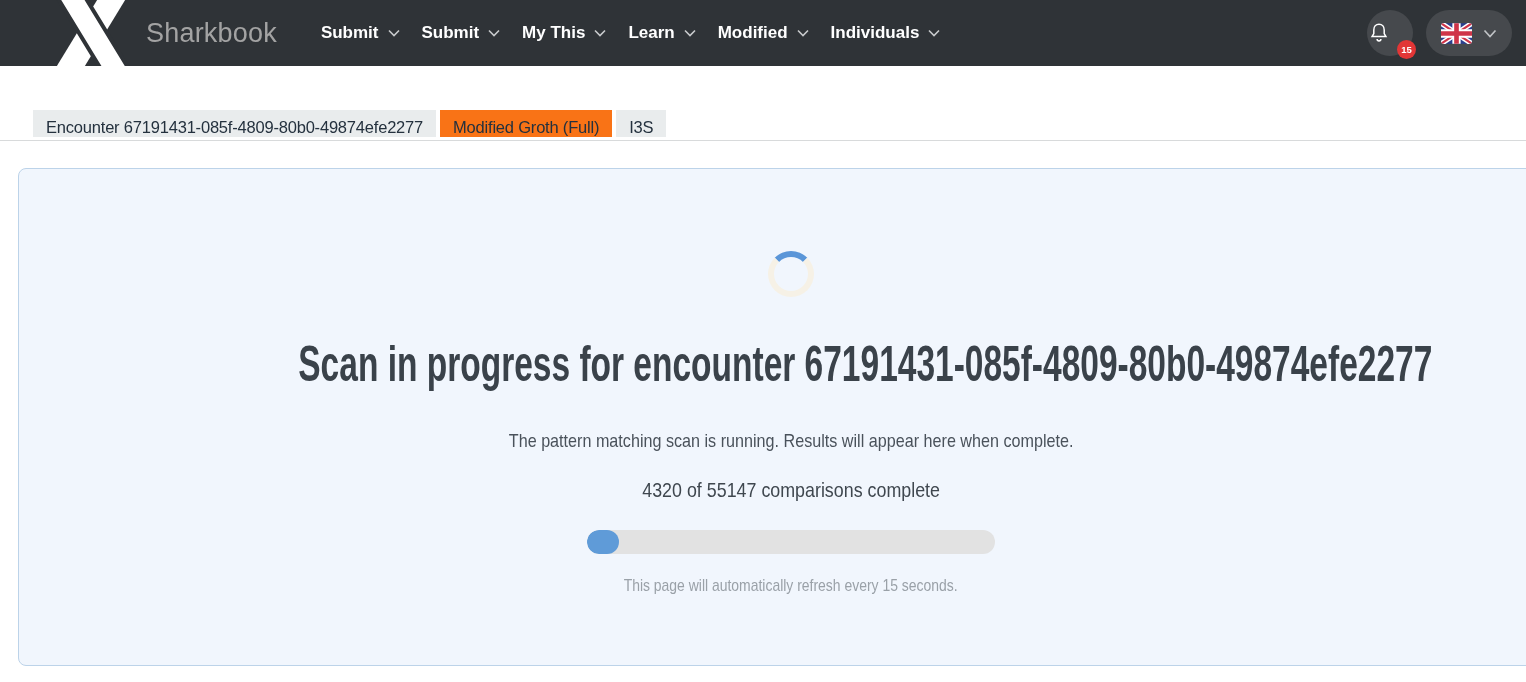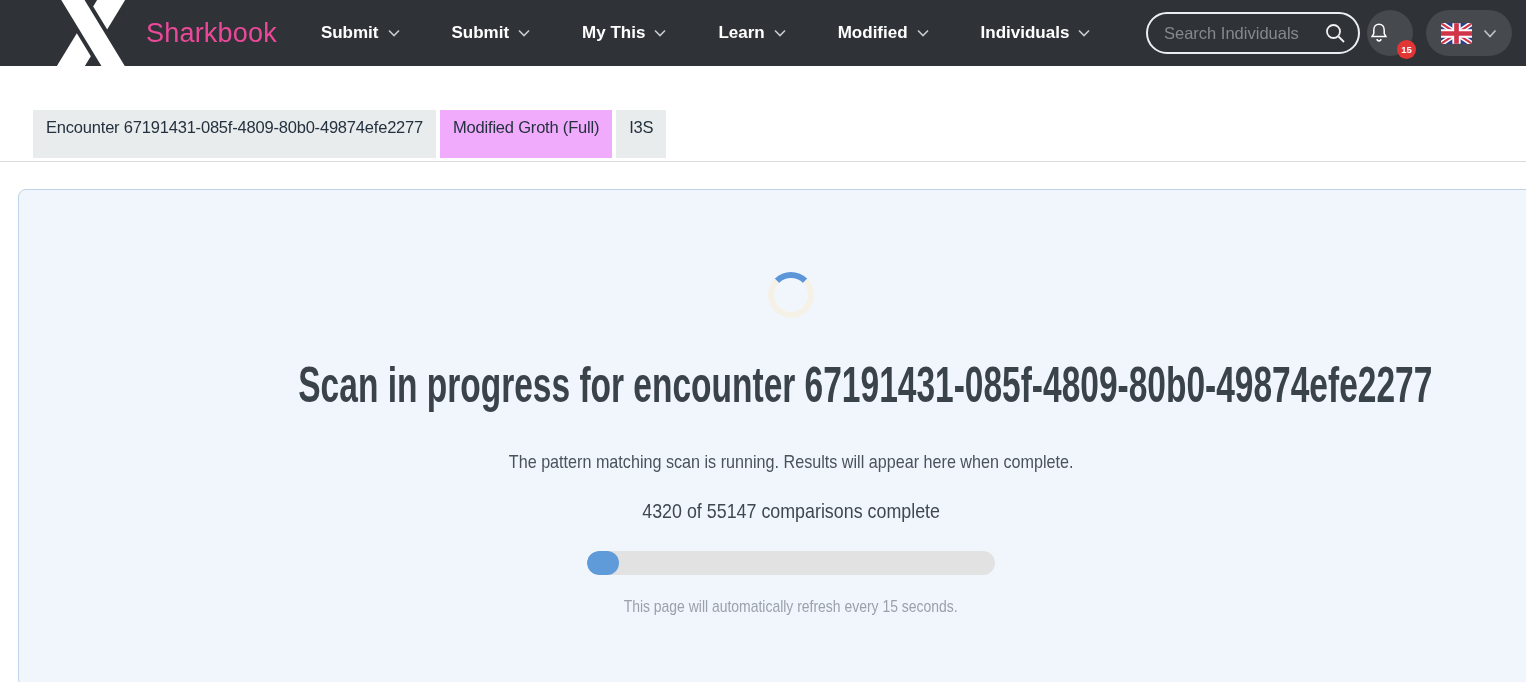--- a/index.html
+++ b/index.html
@@ -19,32 +19,32 @@
     padding-right: 14px;
   }
   .logo-wrap {
     width: 80px; height: 66px;
     margin-left: 52px;
     overflow: hidden;
     flex: 0 0 auto;
     cursor: pointer;
   }
   .brand {
-    color: #ec4899;
+    color: #a3a3a3;
     font-size: 27px;
     margin-left: 14px;
     letter-spacing: 0.2px;
     cursor: pointer;
     white-space: nowrap;
   }
   .nav-items {
     display: flex;
     align-items: flex-start;
     margin-left: 44px;
-    gap: 52px;
+    gap: 22px;
   }
   .nav-item {
     display: flex;
     align-items: center;
     gap: 9px;
     color: #ffffff;
     font-size: 17px;
     font-weight: 700;
     cursor: pointer;
     white-space: nowrap;
@@ -123,27 +123,27 @@
     padding-left: 33px;
     border-bottom: 1px solid #d8dadb;
     display: flex;
     align-items: flex-end;
     gap: 4px;
   }
   .tab {
     background: #e9eced;
     color: #24313e;
     font-size: 16.5px;
-    padding: 8px 13px 21px 13px;
+    padding: 8px 13px 0 13px;
     margin-bottom: 3px;
     cursor: pointer;
     white-space: nowrap;
     letter-spacing: -0.2px;
   }
-  .tab.active { background: #f0abfc; }
+  .tab.active { background: #f97316; }
 
   
   .panel {
     margin: 27px 0 0 18px;
     width: 1546px;
     height: 498px;
     background: #f1f6fd;
     border: 1px solid #bcd3e9;
     border-radius: 8px;
     display: flex;
@@ -268,29 +268,20 @@
       <span>Individuals</span>
       <span class="chev">
         <svg width="12" height="8" viewBox="0 0 12 8">
             <polyline points="1,1.5 6,6.5 11,1.5" fill="none" stroke="#c8cacc" stroke-width="1.6"></polyline>
           </svg>
       </span>
     </div>
   </nav>
 
   <div class="nav-right">
-    <div class="search-pill">
-      <input type="text" placeholder="Search Individuals" style="">
-      <span style="display:inline-flex;cursor:pointer;">
-        <svg width="22" height="22" viewBox="0 0 22 22" fill="none" stroke="#f0f1f2" stroke-width="1.8">
-          <circle cx="9.5" cy="9.5" r="6.5"></circle>
-          <line x1="14.5" y1="14.5" x2="20" y2="20"></line>
-        </svg>
-      </span>
-    </div>
 
     <div class="bell-btn">
       <span style="display:inline-flex;">
         <svg width="24" height="24" viewBox="0 0 24 24" fill="none" stroke="#ffffff" stroke-width="1.5">
           <path d="M12 3.2 C8.9 3.2 6.8 5.6 6.8 8.9 V12.6 L5.1 15.5 H18.9 L17.2 12.6 V8.9 C17.2 5.6 15.1 3.2 12 3.2 Z"></path>
           <path d="M10.1 18 a1.9 1.9 0 0 0 3.8 0"></path>
         </svg>
       </span>
       <span class="badge">15</span>
     </div>

